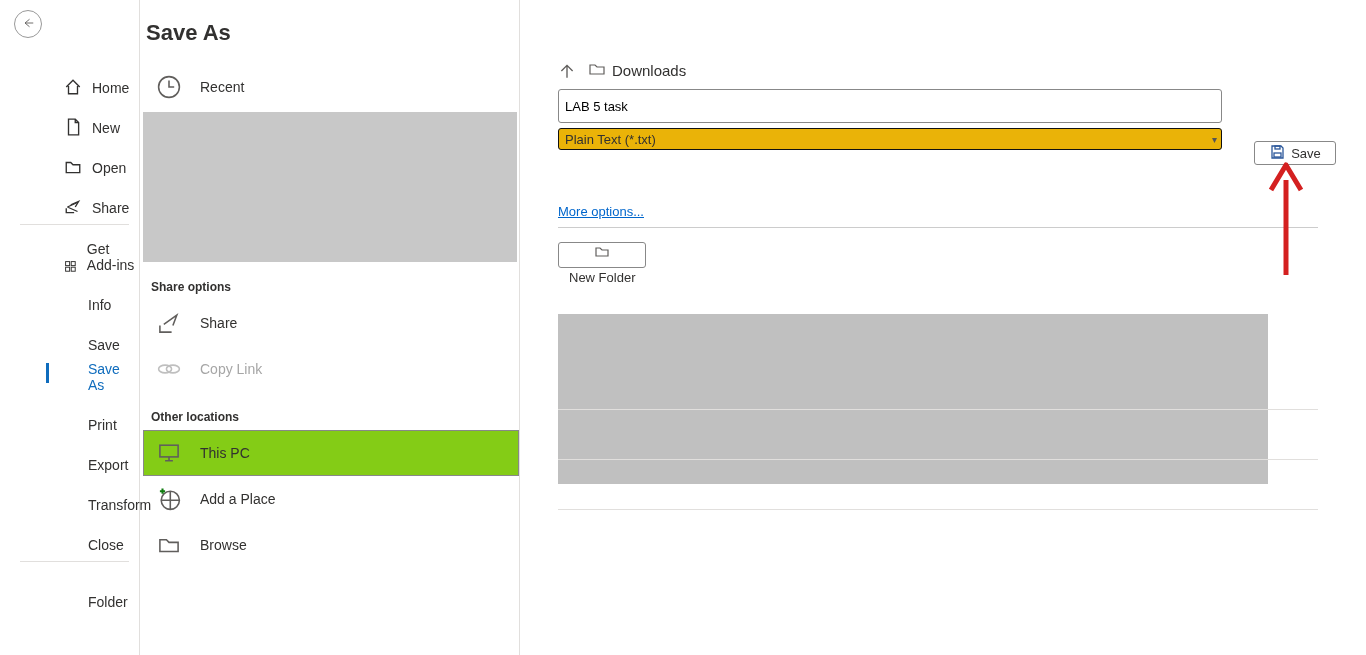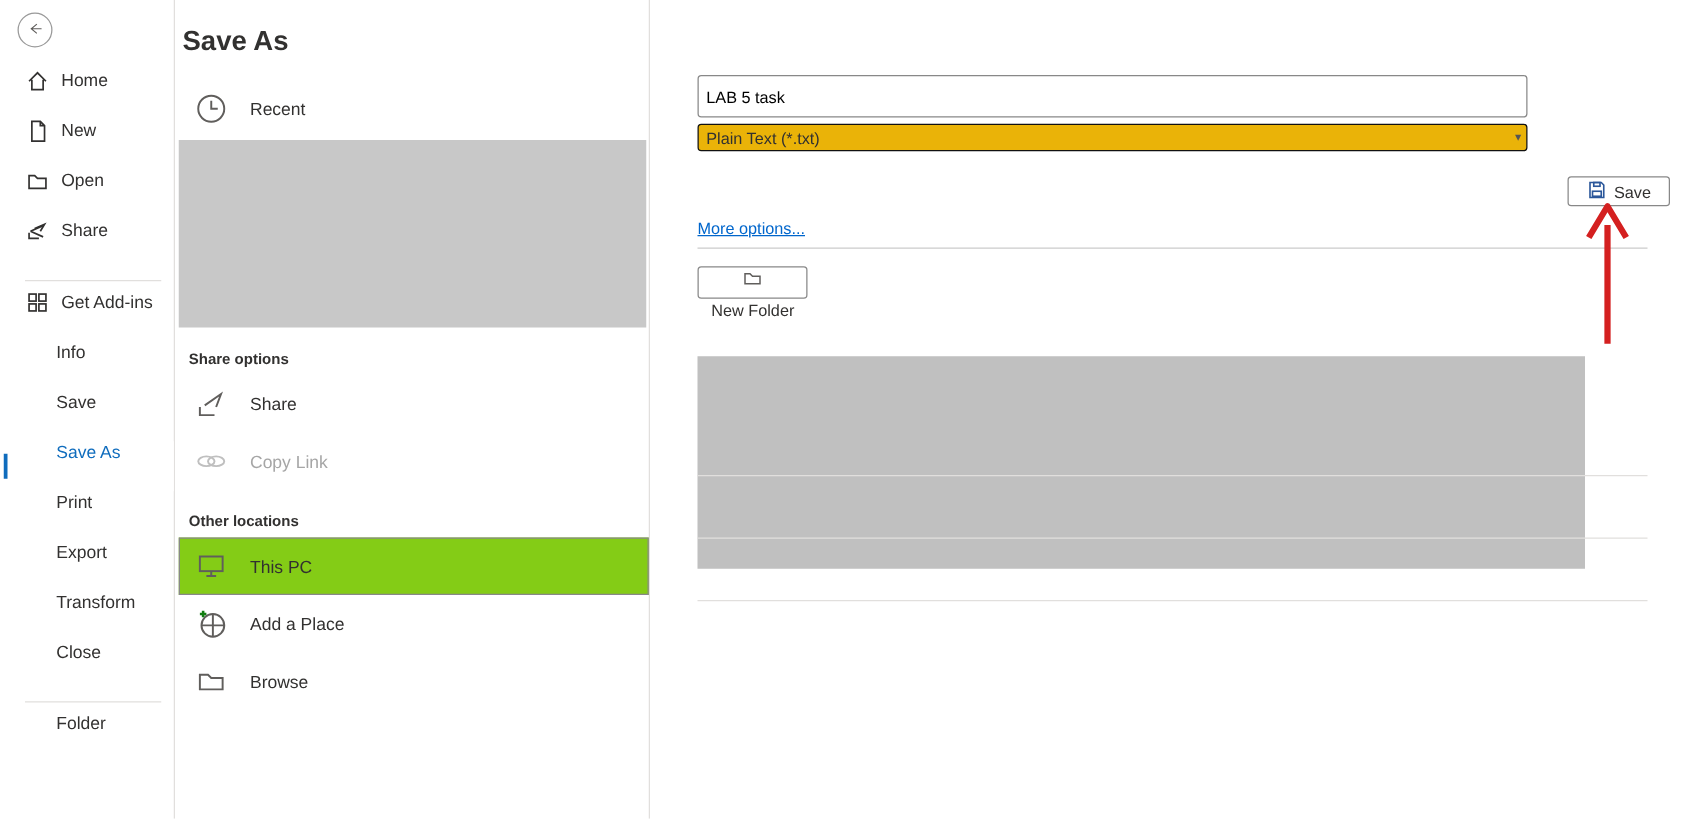--- a/index.html
+++ b/index.html
@@ -27,25 +27,26 @@
       border: 1px solid #999;
       border-radius: 50%;
       display: flex;
       align-items: center;
       justify-content: center;
       cursor: pointer;
     }
     .back-button svg { width: 14px; height: 12px; }
     .sidebar-item {
       display: flex;
-      align-items: flex-start;
+      align-items: flex-end;
       height: 40px;
       padding-left: 21px;
       cursor: pointer;
       position: relative;
+      margin-left: 43px;
     }
     .sidebar-item.active {
       background: #ffffff;
       color: #0f6cbd;
     }
     .sidebar-item.active::before {
       content: "";
       position: absolute;
       left: 3px;
       top: 10px;
@@ -371,20 +372,35 @@
       <svg viewBox="0 0 20 20" class="icn" width="26" height="26">
           <path d="M3 6 H8 L10 8 H17 V15 H3 Z"></path>
         </svg>
     </span>
     <span>Browse</span>
   </div>
 </div>
 
 <div class="right">
 
+  <div class="path-row">
+    <span class="up">
+      <svg viewBox="0 0 16 16" class="icn" width="18" height="18">
+          <path d="M8 14 V3 M3 8 L8 3 L13 8"></path>
+        </svg>
+    </span>
+    <span class="folder" style="gap:6px">
+      <span>
+        <svg viewBox="0 0 18 18" class="icn" width="18" height="18">
+            <path d="M2 5 H7 L9 7 H16 V14 H2 Z"></path>
+          </svg>
+      </span>
+      <span>Downloads</span>
+    </span>
+  </div>
 
   <input class="filename-input" value="LAB 5 task" style="">
 
   <div class="filetype-wrap">
     <span>Plain Text (*.txt)</span>
     <span class="chev">▾</span>
   </div>
 
   <div class="save-button">
     <span>

